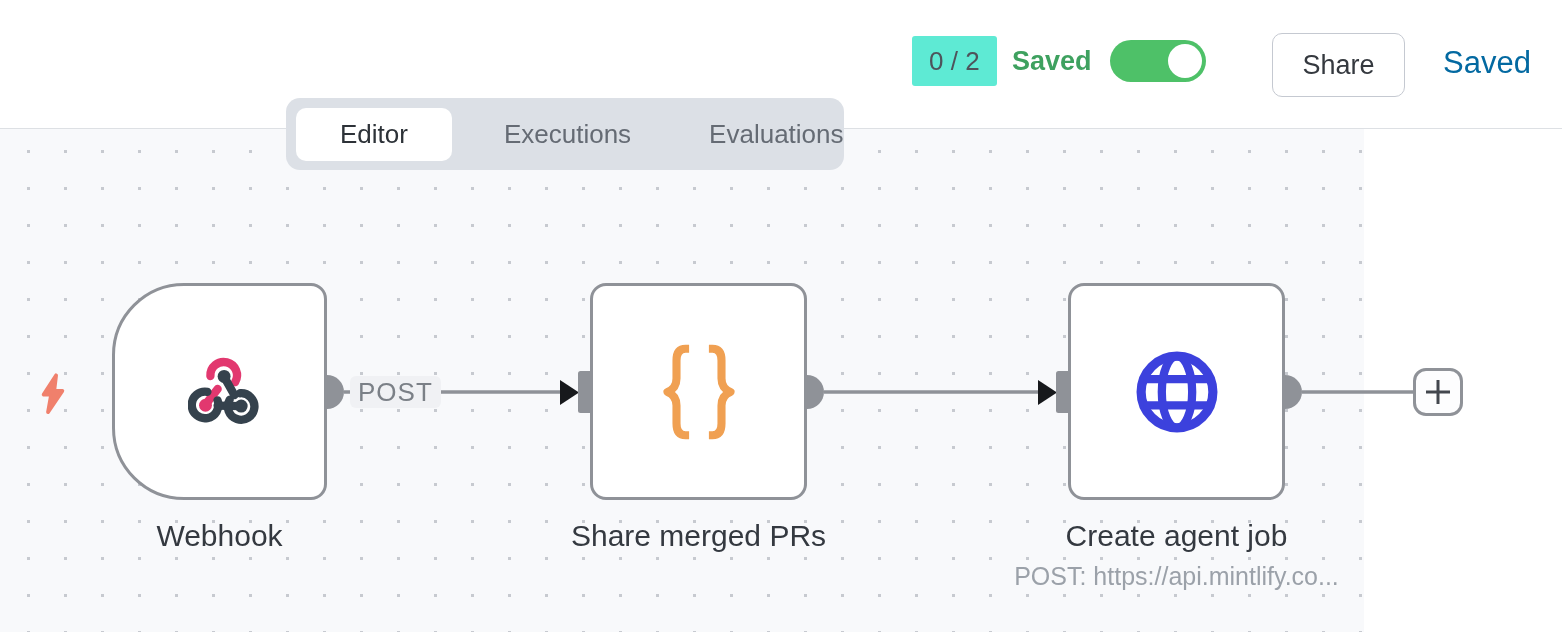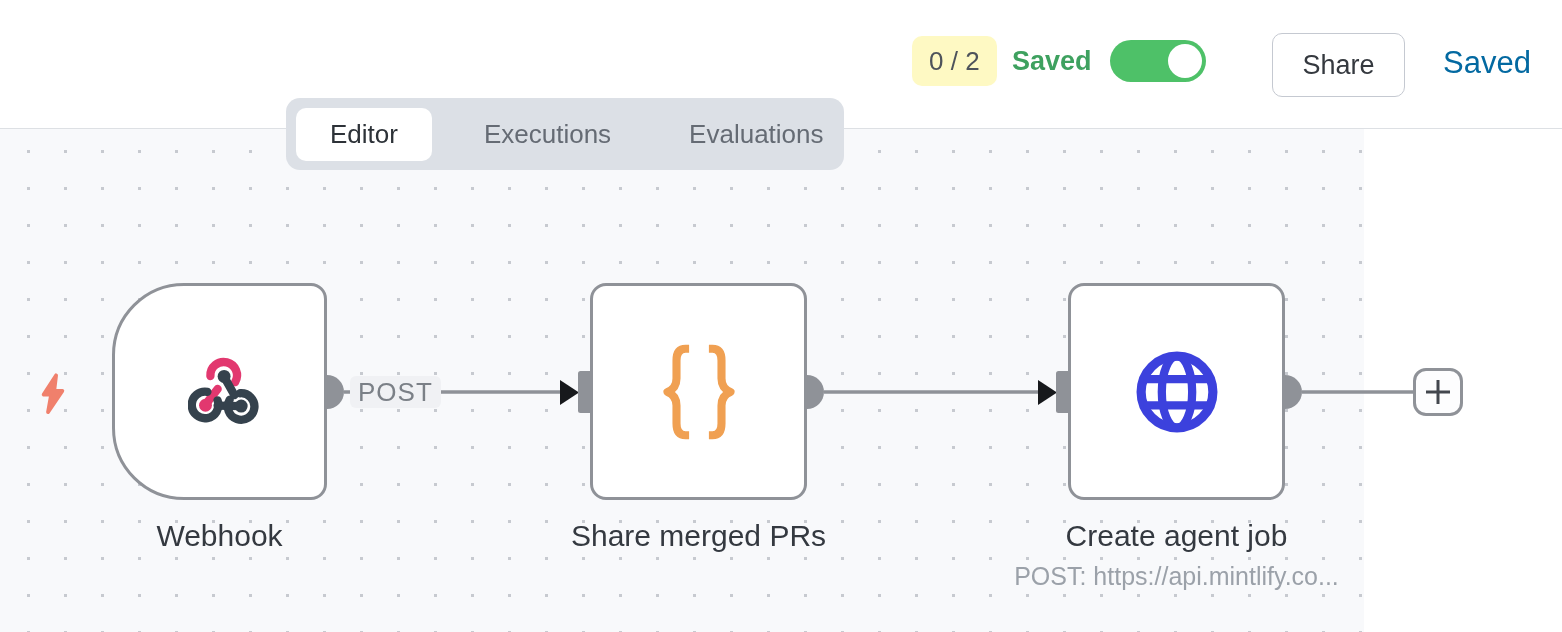--- a/index.html
+++ b/index.html
@@ -9,21 +9,21 @@
   .app { position: absolute; inset: 0; width: 1562px; height: 632px; }
 
   
   .header {
     position: absolute; left: 0; top: 0; width: 1562px; height: 129px;
     background: #ffffff; border-bottom: 1px solid #dde0e4; z-index: 2;
   }
   .exec-badge {
     position: absolute; left: 912px; top: 36px; height: 50px;
     display: flex; align-items: center; padding: 0 17px;
-    background: #fef9c3; border-radius: 10px;
+    background: #5eead4; border-radius: 3px;
     font-size: 26px; color: #4e535b;
   }
   .active-label {
     position: absolute; left: 1012px; top: 46px;
     font-size: 27px; font-weight: 600; color: #3ea15f;
   }
   .toggle {
     position: absolute; left: 1110px; top: 40px; width: 96px; height: 42px;
     background: #4ec168; border-radius: 21px; cursor: pointer;
   }
@@ -47,21 +47,21 @@
     position: absolute; left: 286px; top: 98px; width: 558px; height: 72px;
     background: #dce0e6; border-radius: 14px; z-index: 5;
     display: flex; align-items: center; padding: 0 10px; gap: 26px;
   }
   .tab {
     height: 53px; display: flex; align-items: center; justify-content: center;
     font-size: 26px; color: #656b74; padding: 0 26px; border-radius: 10px;
     cursor: pointer; white-space: nowrap;
   }
   .tab.active {
-    background: #ffffff; color: #2d3238; font-weight: 500; padding: 0 34px;
+    background: #ffffff; color: #2d3238; font-weight: 500; padding: 0 44px;
   }
 
   
   .canvas {
     position: absolute; left: 0; top: 129px; width: 1364px; height: 503px;
     background-color: #f8f9fb;
     background-image: radial-gradient(circle, #c7cad0 1.8px, transparent 1.9px);
     background-size: 37px 37px; background-position: 10px 4px;
     z-index: 1;
   }

